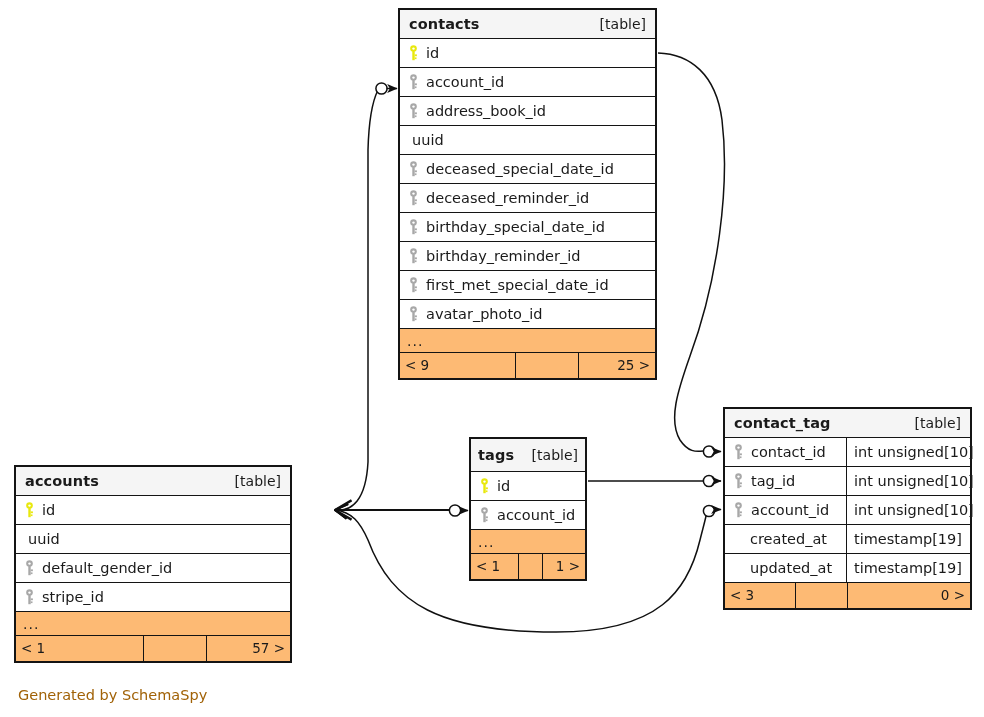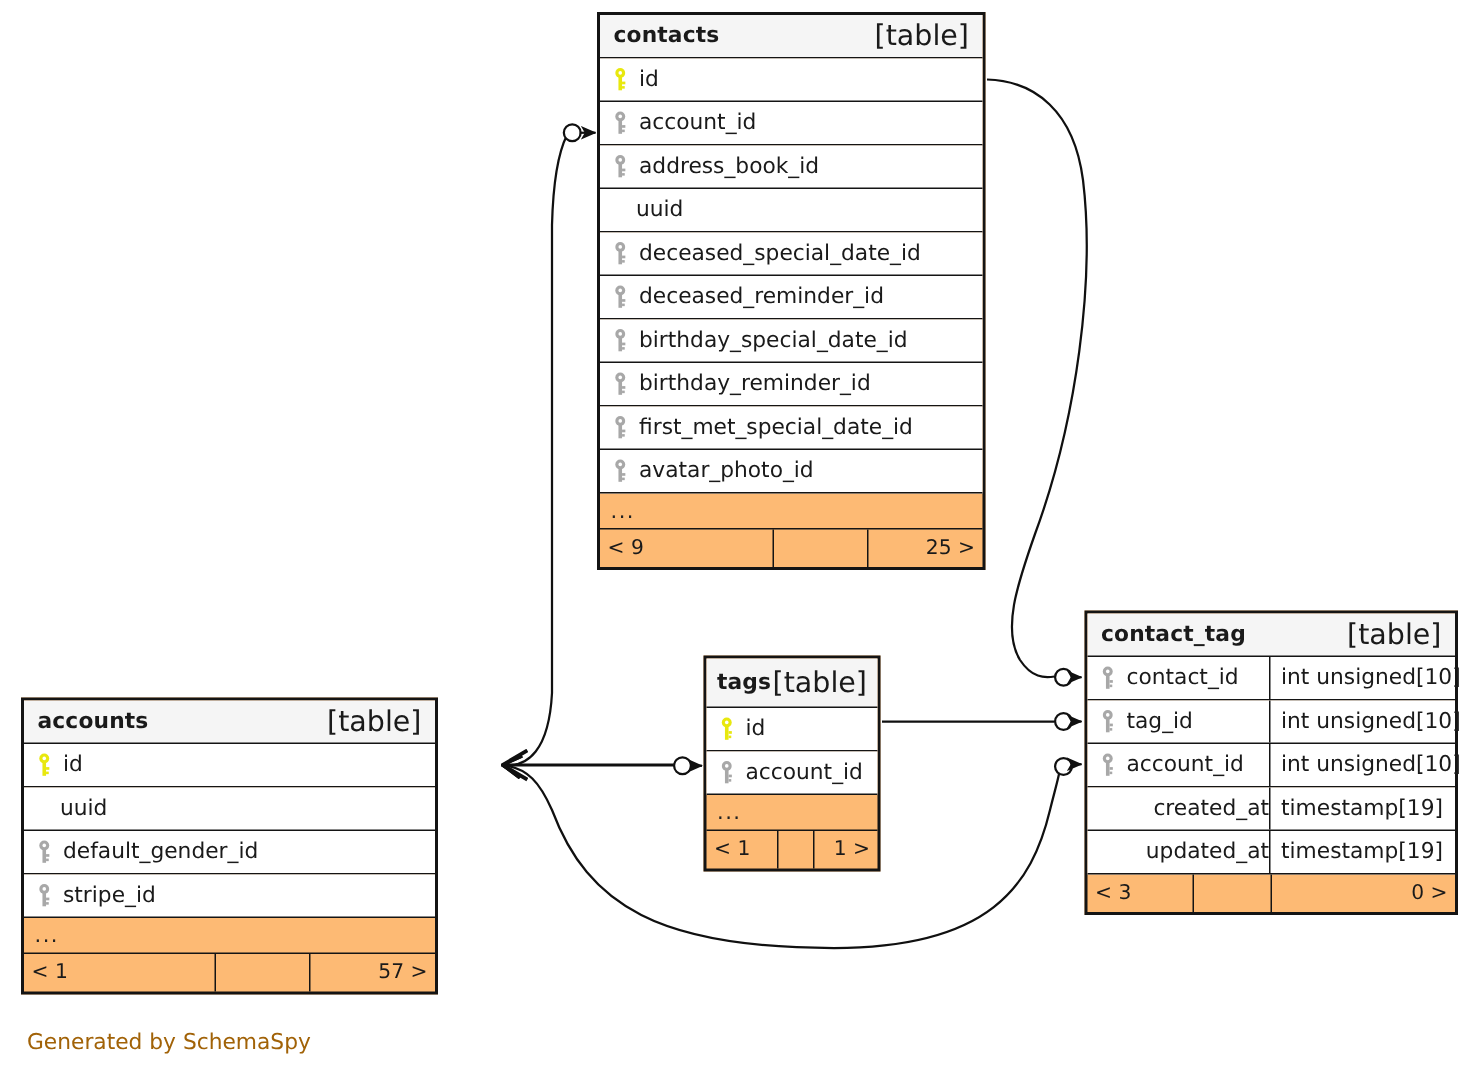--- a/index.html
+++ b/index.html
@@ -50,21 +50,21 @@
     padding: 0 9px;
     height: 29px;
     box-sizing: border-box;
   }
   .tbl-name {
     font-weight: bold;
     font-size: 14.5px;
     letter-spacing: 0.1px;
   }
   .tbl-kind {
-    font-size: 19px;
+    font-size: 14px;
     color: #1a1a1a;
   }
 
   .tbl-row {
     display: flex;
     align-items: stretch;
     border-bottom: 1.5px solid #141414;
     height: 29px;
     box-sizing: border-box;
     background: #ffffff;
@@ -72,24 +72,25 @@
   .tbl-row:last-child { border-bottom: none; }
 
   .col-name {
     display: flex;
     align-items: center;
     flex: 1 1 auto;
     padding-left: 8px;
     overflow: hidden;
     white-space: nowrap;
   }
-  .col-name.indent-plain { padding-left: 24px; }
+  .col-name.indent-plain { padding-left: 12px; }
   .col-name.center-label {
-    justify-content: flex-end;
+    justify-content: flex-start;
     padding-left: 0;
+    margin-left: 25px;
   }
   .col-type {
     display: flex;
     align-items: center;
     padding: 0 7px;
     border-left: 1.5px solid #141414;
     white-space: nowrap;
     flex: 0 0 auto;
     box-sizing: border-box;
   }

